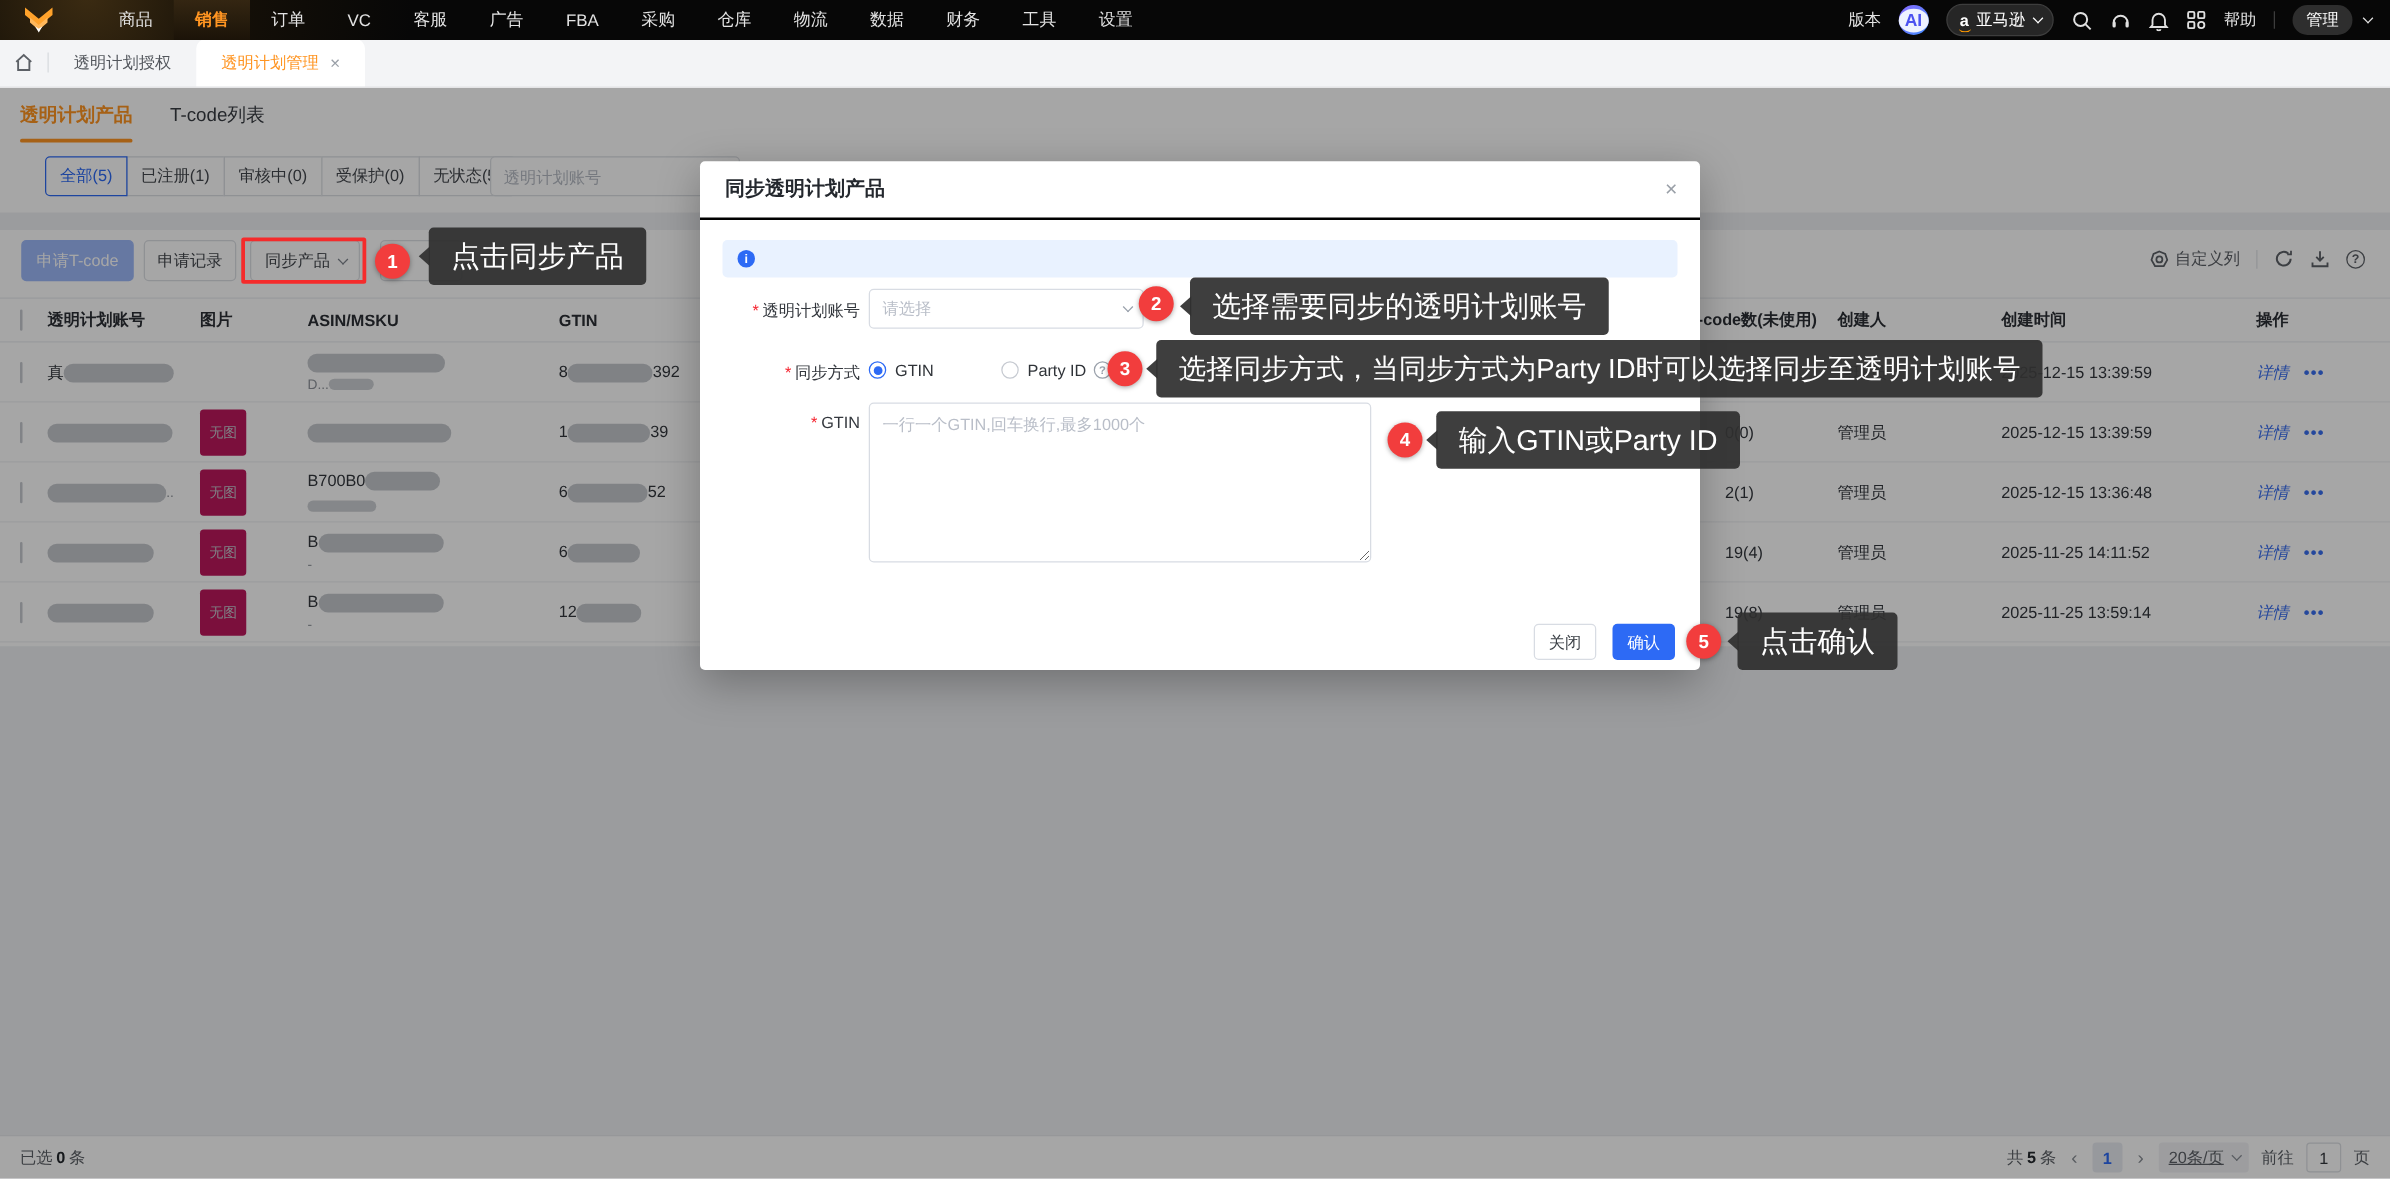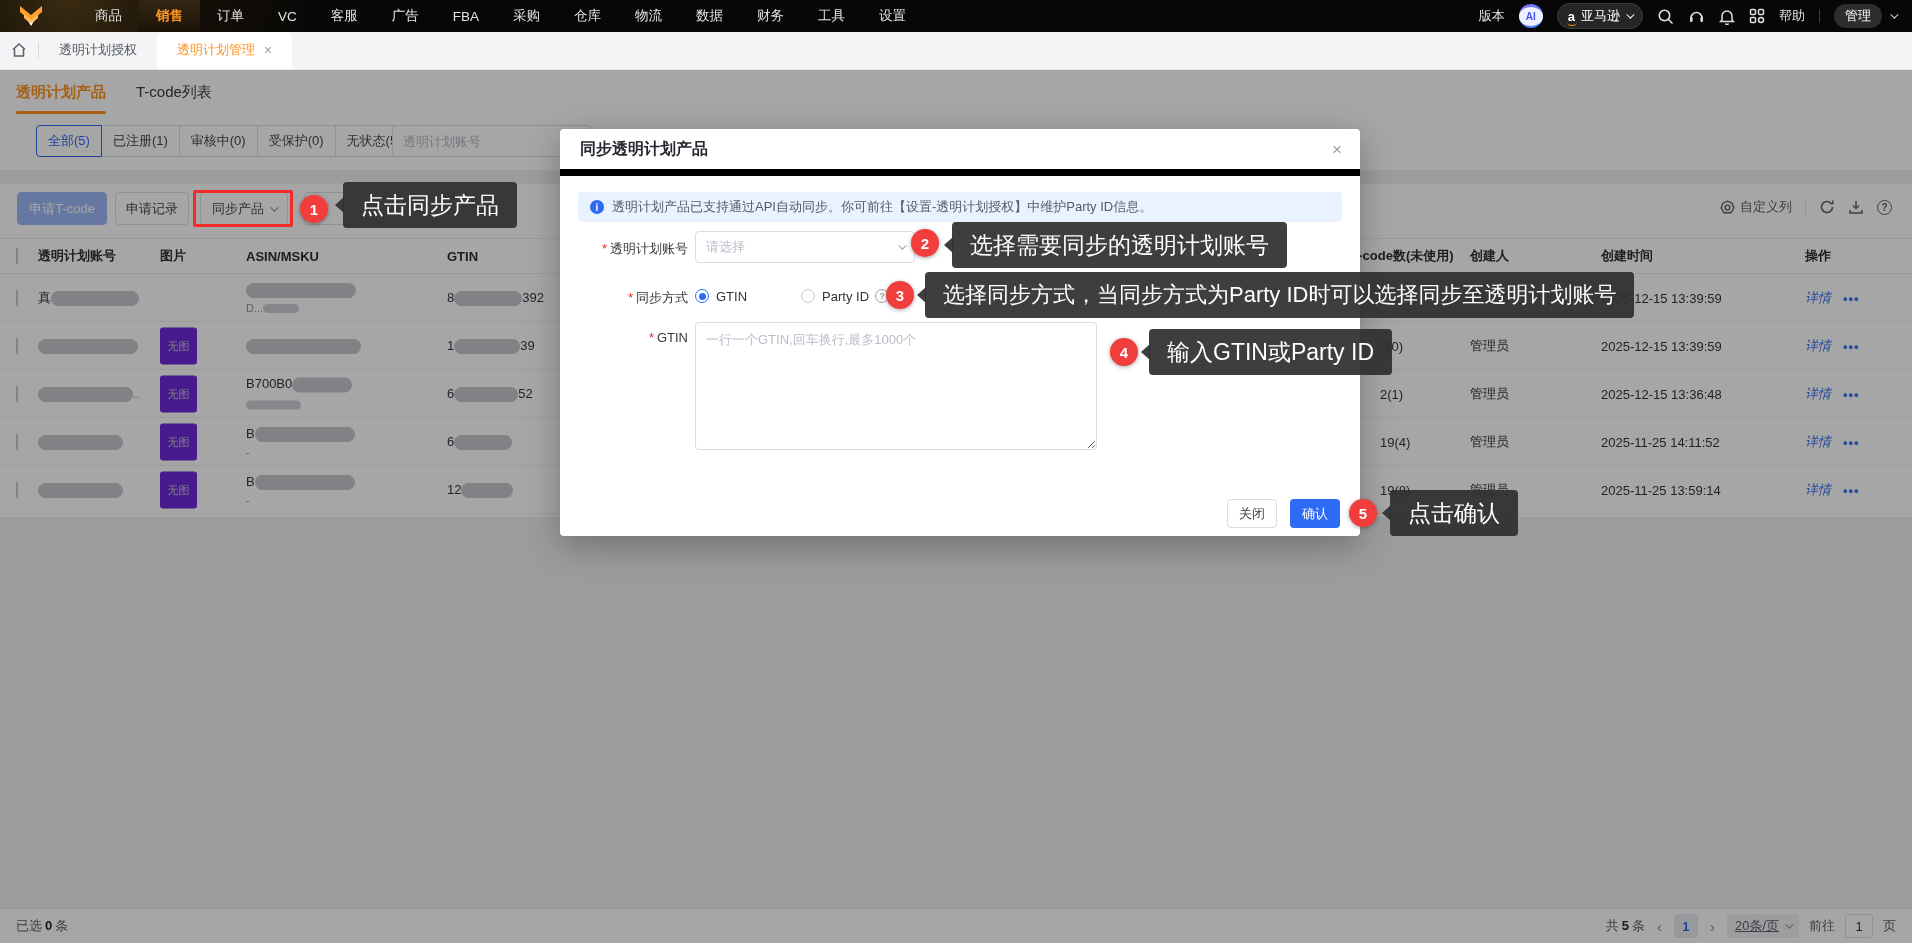--- a/index.html
+++ b/index.html
@@ -11,21 +11,21 @@
   .navbar{ position:relative; height:32px; background:#070707; display:flex; align-items:center;
     background:radial-gradient(circle at 70px -4px,#3b2b12 0,#140f07 120px,#070707 260px); z-index:40;}
   .logo{ width:34px; height:26px; margin-left:14px; display:flex; align-items:center; justify-content:center;}
   .nav-items{ display:flex; align-items:center; height:100%; margin-left:30px;}
   .nav-item{ color:#e3e3e3; font-size:13.5px; padding:0 17px; height:100%; display:flex; align-items:center; cursor:pointer; white-space:nowrap;}
   .nav-item.active{ color:#ff9522; background:linear-gradient(180deg,#342612 0,#1b1308 100%); font-weight:bold;}
   .nav-right{ margin-left:auto; display:flex; align-items:center; gap:14px; padding-right:16px; color:#e3e3e3; font-size:13px;}
   .ai-badge{ width:24px; height:24px; border-radius:50%; background:linear-gradient(135deg,#8a6bff,#3f8cff);
     display:flex; align-items:center; justify-content:center;}
   .ai-badge i{ font-style:normal; width:34px; height:19px; border-radius:50%; background:#eef2ff; color:#4c52f0;
-    font-size:10px; font-weight:bold; display:flex; align-items:center; justify-content:center;}
+    font-size:14px; font-weight:bold; display:flex; align-items:center; justify-content:center;}
   .shop-pill{ display:flex; align-items:center; gap:6px; background:#262626; border:1px solid #3d3d3d;
     border-radius:15px; padding:3px 10px; color:#fff;}
   .amz-a{ color:#fff; font-weight:bold; font-size:13px; position:relative; line-height:1;}
   .amz-a::after{ content:""; position:absolute; left:-1px; right:-2px; bottom:-3px; height:4px;
     border-bottom:1.5px solid #ff9900; border-radius:0 0 70% 70%/0 0 100% 100%;}
   .caret{ display:inline-block; width:6px; height:6px; border-right:1.5px solid currentColor;
     border-bottom:1.5px solid currentColor; transform:rotate(45deg) translateY(-2px); }
   .nav-ic{ display:flex; align-items:center; color:#e0e0e0;}
   .nav-sep{ width:1px; height:14px; background:#3c3c3c;}
   .admin-pill{ background:#2e2e2e; border-radius:13px; padding:3px 11px; color:#fff; display:flex; align-items:center;}
@@ -77,21 +77,21 @@
 
   
   .thead{ position:absolute; left:0; right:0; top:54px; height:36px; border-top:1px solid #eceef1; border-bottom:1px solid #eceef1;}
   .trow{ position:absolute; left:0; right:0; height:48px; border-bottom:1px solid #f0f1f4;}
   .cell{ position:absolute; top:50%; transform:translateY(-50%); font-size:13px; color:#33373d; white-space:nowrap;}
   .thead .cell{ font-weight:bold; color:#2b2f35;}
   .cb{ width:14px; height:14px; border:1px solid #c6c9cf; border-radius:2px; background:#fff;}
   .blob{ display:inline-block; height:15px; border-radius:8px; background:#c5c8cd; vertical-align:middle;}
   .blob.sm{ height:9px; border-radius:5px; background:#cdd0d4;}
   .thumb{ width:37px; height:37px; border-radius:3px; background:linear-gradient(180deg,#9e9186 0,#8a7d70 55%,#6f655c 100%);}
-  .noimg{ width:37px; height:37px; border-radius:3px; background:#6d28d9; color:#c3c7cd; font-size:11px;
+  .noimg{ width:37px; height:37px; border-radius:3px; background:#be185d; color:#c3c7cd; font-size:11px;
     display:flex; align-items:center; justify-content:center;}
   .two-line{ display:flex; flex-direction:column; gap:4px; justify-content:center;}
   .sub{ font-size:11px; color:#8f949b;}
   .num-cell{ width:82px;}
   .link{ color:#3a6ff0; cursor:pointer;font-style:italic;}
   .dots{ color:#3a6ff0; letter-spacing:1px; cursor:pointer; font-weight:bold;}
 
   
   .footer{ position:absolute; left:0; right:0; bottom:0; height:35px; background:#fff; border-top:1px solid #e6e8eb;
     display:flex; align-items:center; font-size:13px; color:#5d6167; padding:0 16px;}
@@ -101,21 +101,21 @@
   .pg-num{ min-width:24px; height:24px; background:#e9ecf2; border-radius:3px; color:#2d6af5; font-weight:bold;
     display:flex; align-items:center; justify-content:center; cursor:pointer;}
   .pg-size{ height:24px; background:#f1f2f5; border-radius:3px; padding:0 8px; display:flex; align-items:center; gap:6px; cursor:pointer;text-decoration:underline;}
   .goto-input{ width:28px; height:24px; border:1px solid #dcdfe4; border-radius:3px; text-align:center; font-size:13px;
     color:#33373d; outline:none; font-family:inherit;}
 
   
   .overlay{ position:absolute; inset:0; background:rgba(0,0,0,.35); z-index:5;}
   .modal{ position:absolute; left:560px; top:59px; width:800px; height:407px; background:#fff; border-radius:4px;
     box-shadow:0 10px 34px rgba(0,0,0,.28); z-index:10;}
-  .m-head{ height:47px; border-bottom:7px solid #000000; display:flex; align-items:center; padding:0 18px 0 20px;}
+  .m-head{ height:47px; border-bottom:2px solid #000000; display:flex; align-items:center; padding:0 18px 0 20px;}
   .m-title{ font-size:16px; font-weight:bold; color:#24282e;}
   .m-close{ margin-left:auto; color:#9aa0a8; font-size:17px; cursor:pointer; line-height:1;}
   .m-banner{ position:absolute; left:18px; top:63px; width:764px; height:30px; background:#e9f2ff; border-radius:4px;
     display:flex; align-items:center; gap:8px; padding:0 12px; font-size:13px; color:#555b63;}
   .info-ic{ width:14px; height:14px; border-radius:50%; background:#2d6af5; color:#fff; font-size:10px; font-style:normal;
     font-weight:bold; display:flex; align-items:center; justify-content:center; flex:none;}
   .f-label{ position:absolute; width:128px; text-align:right; font-size:13px; color:#33373d;}
   .f-label .req{ color:#f5222d; margin-right:3px;}
   .m-select{ position:absolute; left:135px; top:102px; width:220px; height:32px; border:1px solid #d8dce3; border-radius:4px;
     display:flex; align-items:center; padding:0 10px; font-size:13px; color:#b9bec8; cursor:pointer; background:#fff;}
@@ -409,21 +409,20 @@
 
     <div class="overlay"></div>
 
     <div class="modal">
       <div class="m-head">
         <span class="m-title">同步透明计划产品</span>
         <span class="m-close">×</span>
       </div>
       <div class="m-banner">
         <i class="info-ic">i</i>
-        <span>透明计划产品已支持通过API自动同步。你可前往【设置-透明计划授权】中维护Party ID信息。</span>
       </div>
 
       <span class="f-label" style="top:111px;left:0">
         <span class="req">*</span><span>透明计划账号</span>
       </span>
       <div class="m-select">
         <span>请选择</span>
         <span class="caret"></span>
       </div>
 

